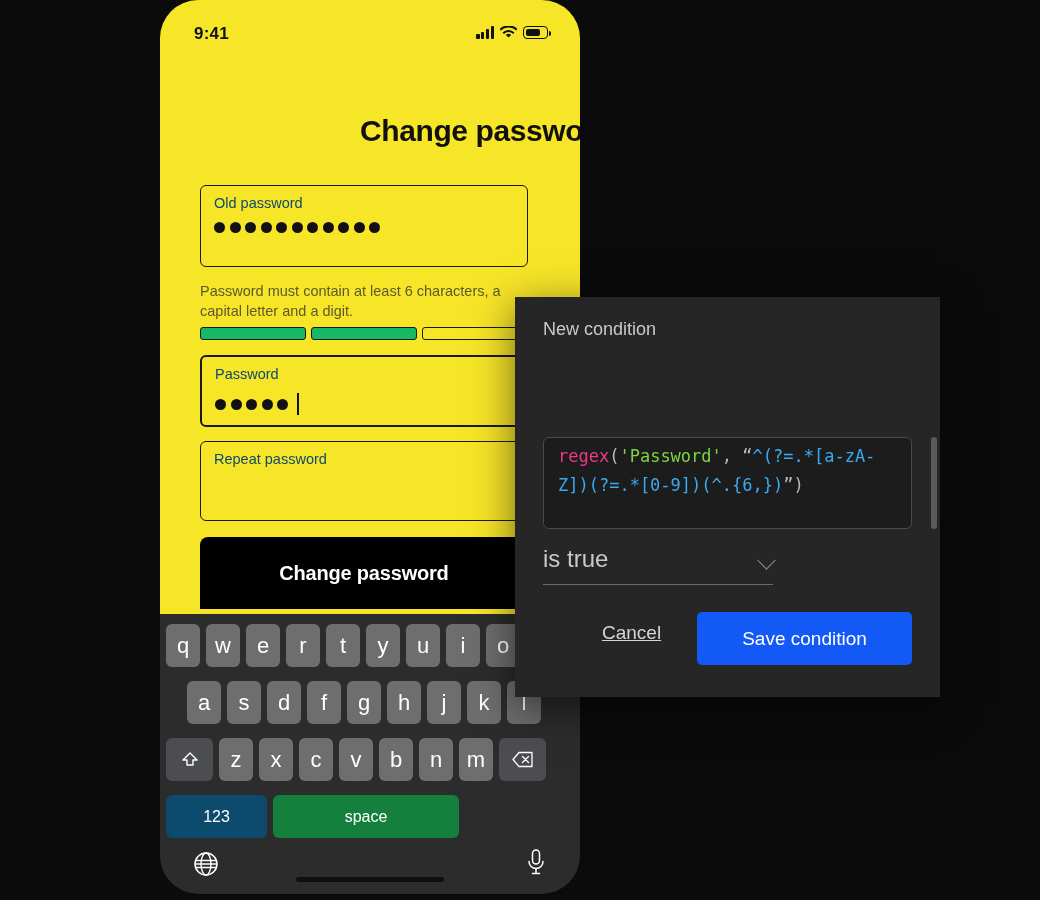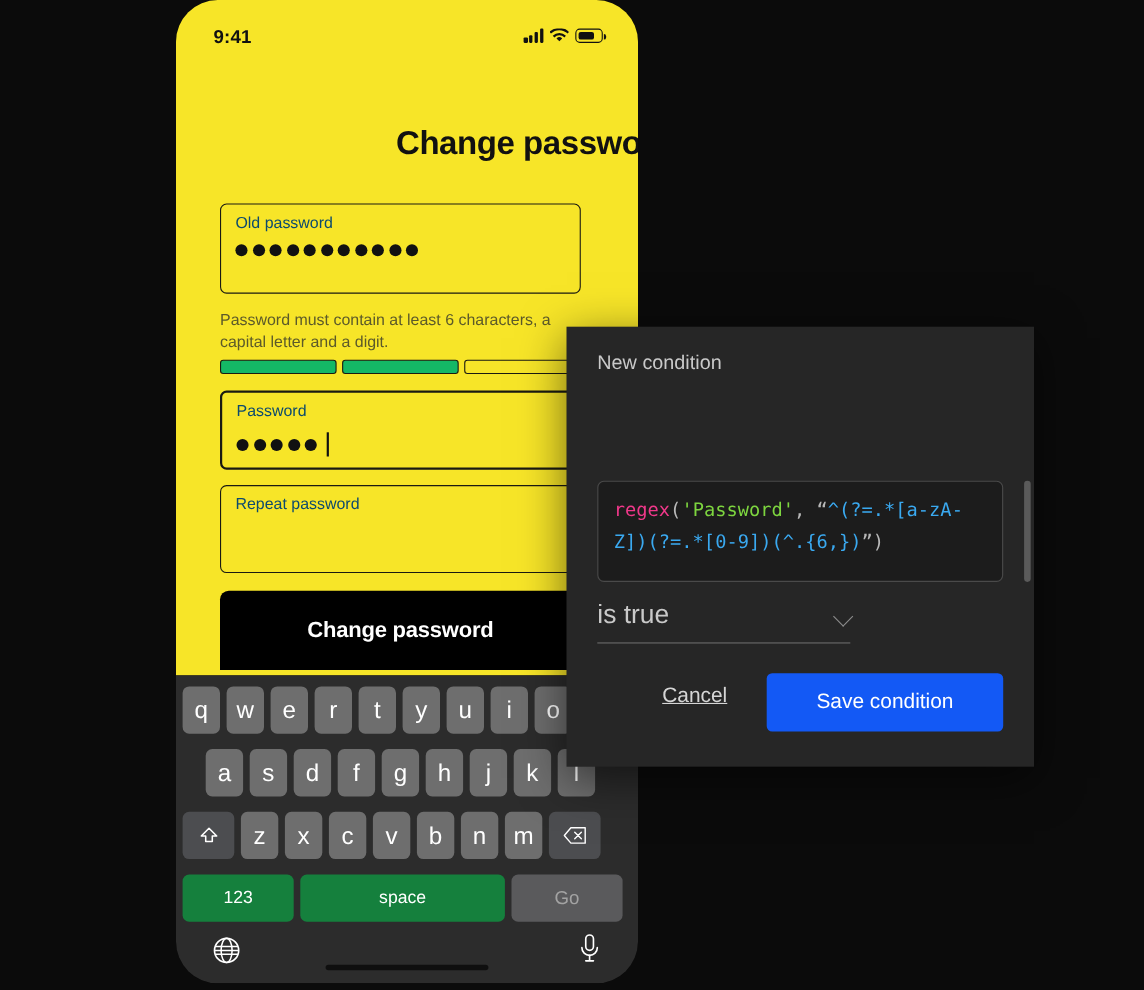--- a/index.html
+++ b/index.html
@@ -200,21 +200,21 @@
     font-weight: 400;
     display: flex;
     align-items: center;
     justify-content: center;
     cursor: pointer;
     font-family: "Liberation Sans", sans-serif;
   }
   .key.dark { background: #4c4d50; }
   .key.go { background: #5a5a5c; color: #a3a3a3; font-size: 17px; }
   .key.space { background: #15803d; font-size: 16px; }
-  .key.num { background: #15803d; font-size: 16px; }
+  .key.num { background: #0c4a6e; font-size: 16px; }
 
   #kb-row1 { left: 6px; top: 10px; gap: 6px; }
   #kb-row1 .key { width: 34px; height: 43px; }
 
   #kb-row2 { left: 27px; top: 67px; gap: 6px; }
   #kb-row2 .key { width: 34px; height: 43px; }
 
   #kb-row3 { left: 6px; top: 124px; gap: 6px; }
   #kb-row3 .key { width: 34px; height: 43px; }
   #kb-row3 .key.dark { width: 47px; }
@@ -279,21 +279,21 @@
   }
 
   
   #code-box {
     position: absolute;
     left: 28px; top: 140px;
     width: 369px; height: 92px;
     background: #1c1c1c;
     border: 1px solid #4a4a4a;
     border-radius: 6px;
-    padding: 12px 14px;
+    padding: 4px 14px;
     font-family: "DejaVu Sans Mono", monospace;
     font-size: 17px;
     line-height: 29px;
     overflow: hidden;
     white-space: pre-wrap;
     word-break: break-all;
     cursor: text;
   }
   #code-box .tok-fn { color: #F0388A; }
   #code-box .tok-str { color: #7DD53F; }
@@ -466,21 +466,20 @@
           <svg width="22" height="17" viewBox="0 0 22 17">
               <path d="M7 1.5h13v14H7L1 8.5z" fill="none" stroke="#fff" stroke-width="1.3" stroke-linejoin="round"></path>
               <path d="M10.5 5.5l6 6M16.5 5.5l-6 6" stroke="#fff" stroke-width="1.3" stroke-linecap="round"></path>
             </svg>
         </span>
       </div>
 
       <div class="kb-row" id="kb-row4">
         <span class="key num">123</span>
         <span class="key space">space</span>
-        <span class="key go">Go</span>
       </div>
 
       <div id="kb-bottom">
         <span id="globe-icon">
           <svg width="28" height="28" viewBox="0 0 28 28">
               <circle cx="14" cy="14" r="11" fill="none" stroke="#fff" stroke-width="1.5"></circle>
               <ellipse cx="14" cy="14" rx="5" ry="11" fill="none" stroke="#fff" stroke-width="1.4"></ellipse>
               <path d="M3.6 10.5h20.8M3.6 17.5h20.8M3 14h22" stroke="#fff" stroke-width="1.4"></path>
             </svg>
         </span>

